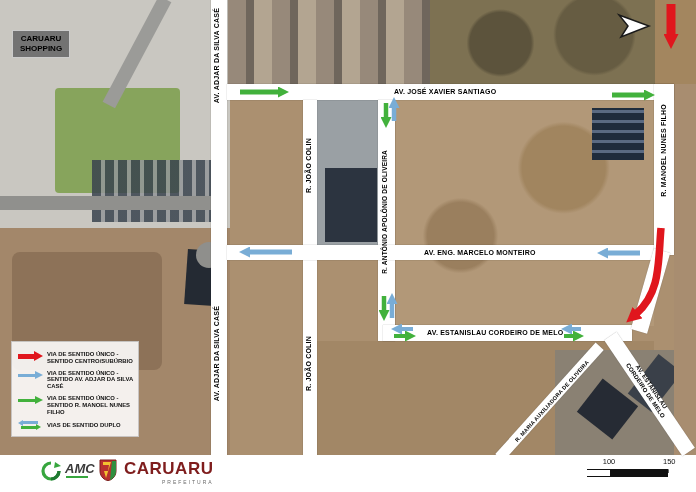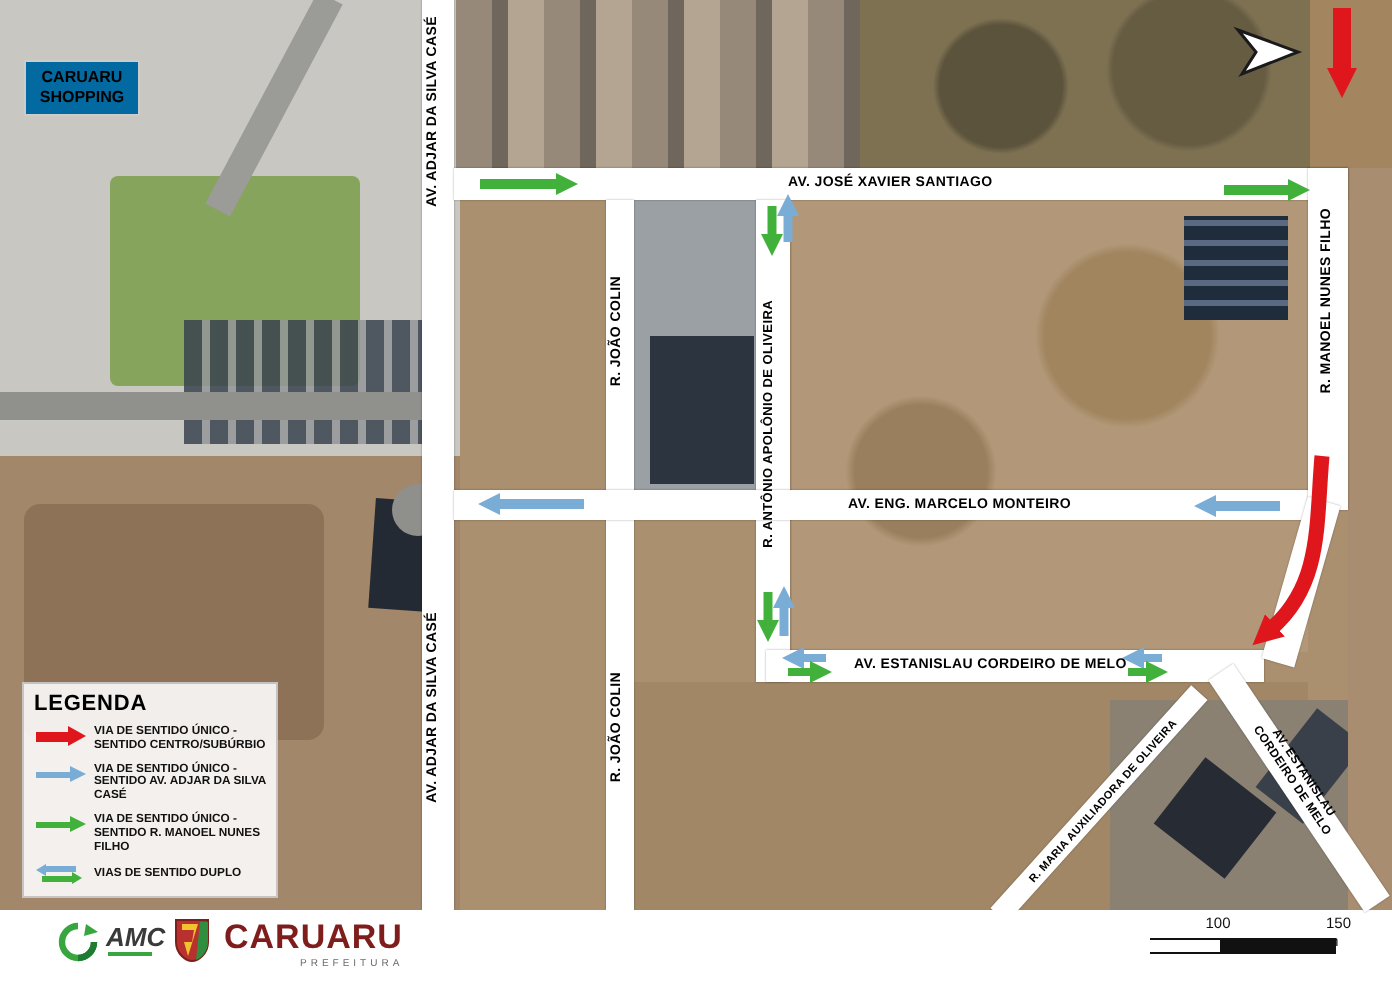--- a/index.html
+++ b/index.html
@@ -8,21 +8,21 @@
   
   .sat{position:absolute;left:0;top:0;width:696px;height:455px;background:#ab9070;overflow:hidden;}
   .sat div{position:absolute;}
   
   .band{position:absolute;background:#fff;box-shadow:0 0 1px rgba(0,0,0,.35);}
   
   .slabel{position:absolute;color:#000;font-weight:700;font-size:7px;letter-spacing:.2px;white-space:nowrap;z-index:6;}
   .vlabel{writing-mode:vertical-rl;transform:rotate(180deg);}
   .dlabel{transform-origin:center;text-align:center;}
   
-  .shopbox{position:absolute;left:12px;top:30px;width:52px;background:#0369a1;border:1px solid #ccc;
+  .shopbox{position:absolute;left:12px;top:30px;width:52px;background:#737373;border:1px solid #ccc;
            padding:3px 2px;text-align:center;font-weight:700;font-size:8px;line-height:10px;z-index:7;}
   
   .legend{position:absolute;left:11px;top:341px;width:128px;background:rgba(255,255,255,.88);
           border:1px solid rgba(0,0,0,.18);padding:4px 5px 6px 5px;z-index:8;box-sizing:border-box;}
   .legend h1{margin:0 0 4px 0;font-size:11px;font-weight:700;letter-spacing:.4px;}
   .lrow{display:flex;align-items:flex-start;margin-top:5px;}
   .lrow .txt{font-size:5.9px;font-weight:700;line-height:6.8px;color:#111;}
   .la{position:relative;flex:0 0 30px;height:11px;margin-top:0;}
   .la .sh{position:absolute;left:1px;top:4px;height:3.5px;width:17px;}
   .la .hd{position:absolute;left:18px;top:1px;width:0;height:0;border-top:4.5px solid transparent;
@@ -34,21 +34,21 @@
   .c-green .sh{background:#42b13c;} .c-green .hd{border-left:8px solid #42b13c;}
   .dup{position:relative;flex:0 0 30px;height:10px;}
   .dup i{position:absolute;display:block;height:2.6px;width:15px;}
   .dup .d1{left:6px;top:1px;background:#79add6;}
   .dup .d1:before{content:"";position:absolute;left:-5px;top:-1.7px;border-top:3px solid transparent;
         border-bottom:3px solid transparent;border-right:5px solid #79add6;}
   .dup .d2{left:4px;top:5.6px;background:#42b13c;}
   .dup .d2:after{content:"";position:absolute;right:-5px;top:-1.7px;border-top:3px solid transparent;
         border-bottom:3px solid transparent;border-left:5px solid #42b13c;}
   
-  .footer{position:absolute;left:0;top:455px;width:575px;height:37px;background:#fff;z-index:9;}
+  .footer{position:absolute;left:12px;top:455px;width:575px;height:37px;background:#fff;z-index:9;}
   .amc-text{position:absolute;left:53px;top:6px;font-size:13px;font-weight:700;font-style:italic;color:#3a3a3a;}
   .amc-bar{position:absolute;left:54px;top:21px;width:22px;height:2px;background:#37a63e;}
   .city{position:absolute;left:112px;top:4px;font-size:17px;font-weight:800;color:#7f1d1d;letter-spacing:.5px;}
   .pref{position:absolute;left:150px;top:24px;font-size:5px;color:#6b6b6b;letter-spacing:2px;}
   .scale{position:absolute;left:494px;top:457px;width:190px;height:24px;}
   .scale .tick{position:absolute;top:0;font-size:7.5px;color:#111;transform:translateX(-50%);}
   .scale .bar{position:absolute;left:1px;top:12px;width:171px;height:6px;border:1px solid #111;display:flex;}
   .scale .seg{height:100%;flex:0 0 57px;}
   .sb{background:#111;} .sw{background:#fff;}
 </style>
@@ -133,21 +133,20 @@
   <div class="slabel vlabel" style="left:660px;top:104px;">R. MANOEL NUNES FILHO</div>
   <div class="slabel dlabel" style="left:487px;top:398px;width:130px;font-size:5.5px;transform:rotate(-48deg);">R. MARIA AUXILIADORA DE OLIVEIRA</div>
   <div class="slabel dlabel" style="left:612px;top:382px;width:72px;font-size:6px;line-height:7px;transform:rotate(56deg);">
     <span>AV. ESTANISLAU</span><br>
     <span>CORDEIRO DE MELO</span>
   </div>
 
   <div class="shopbox">CARUARU SHOPPING</div>
 
   <div class="legend">
-    <h1>LEGENDA</h1>
     <div class="lrow">
       <span class="la big c-red">
           <i class="sh"></i>
           <i class="hd"></i>
         </span>
       <span class="txt">
         <span>VIA DE SENTIDO ÚNICO -</span><br>
         <span>SENTIDO CENTRO/SUBÚRBIO</span>
       </span>
     </div>

